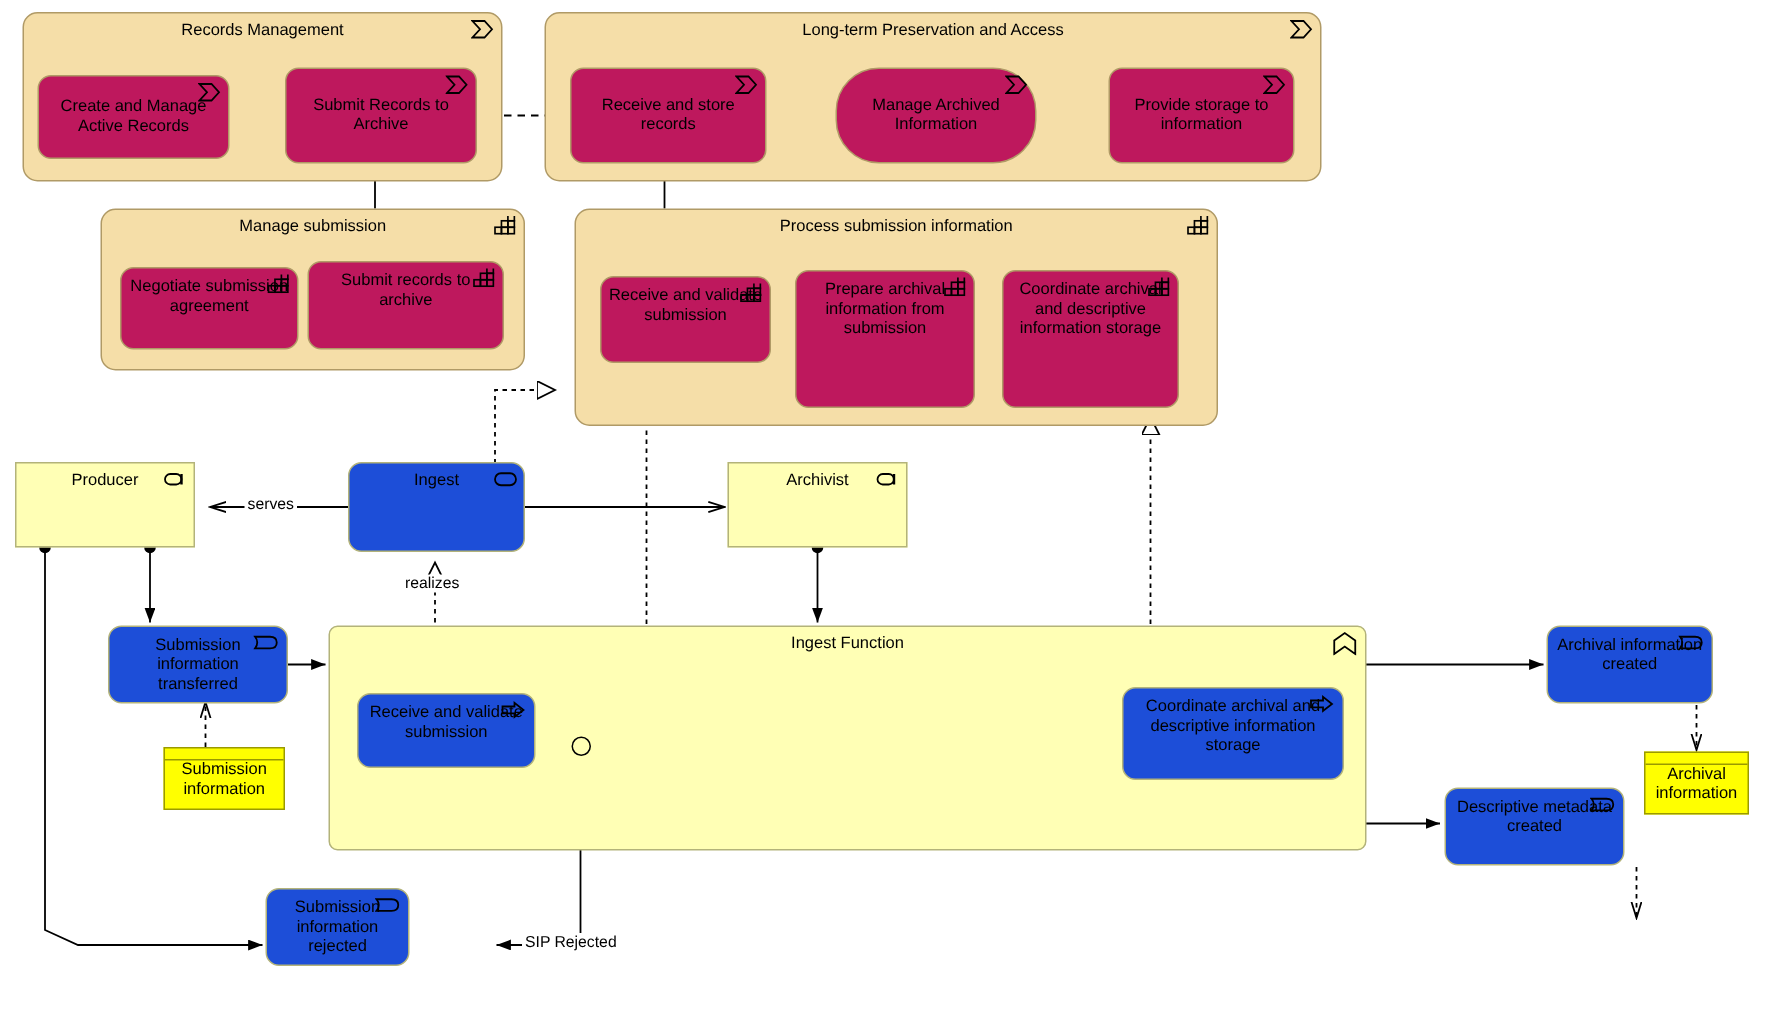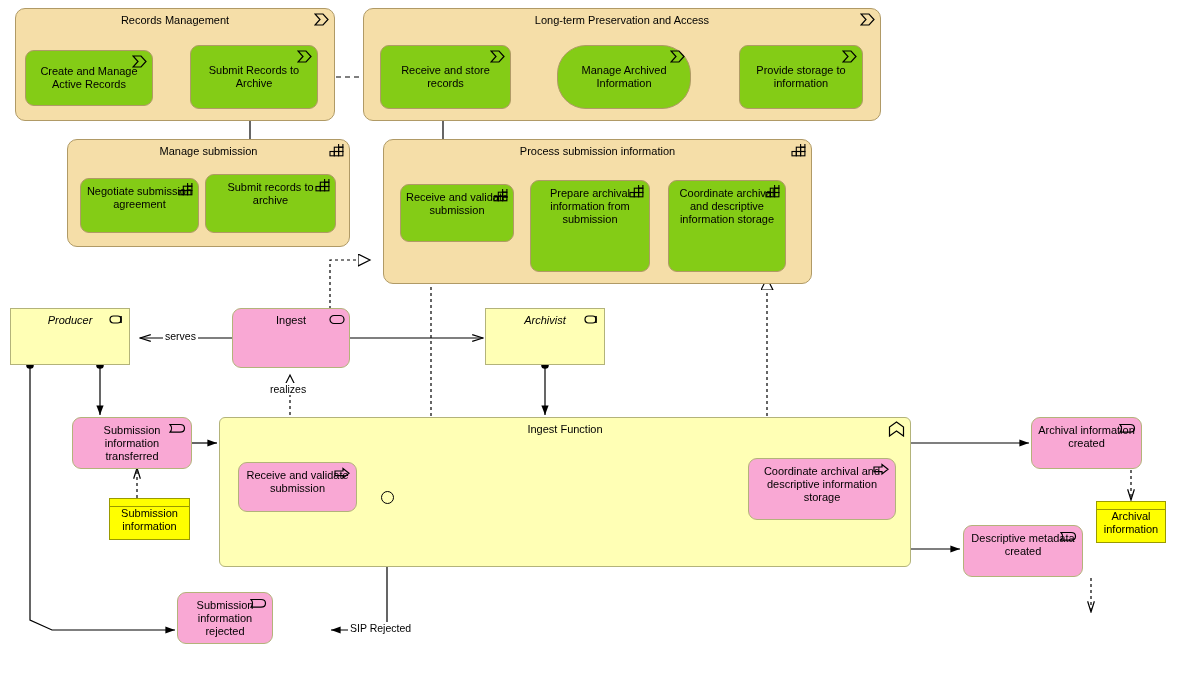--- a/index.html
+++ b/index.html
@@ -26,39 +26,38 @@
     line-height: 13px;
     color: #000000;
     text-align: center;
   }
   .group-biz {
     background: #f5dea8;
     border: 1px solid #b09a66;
     border-radius: 10px;
   }
   .sub-biz {
-    background: #84cc16;
+    background: #be185d;
     border: 1px solid #b09a66;
     border-radius: 9px;
   }
   .group-yellow {
     background: #ffffb5;
     border: 1px solid #b3b37a;
     border-radius: 6px;
   }
   .node-yellow {
-    background: #f9a8d4;
+    background: #1d4ed8;
     border: 1px solid #b3b37a;
     border-radius: 9px;
   }
   .node-yellow-sq {
     background: #ffffb5;
     border: 1px solid #b3b37a;
     border-radius: 0;
-    font-style: italic;
   }
   .obj-bright {
     background: #ffff00;
     border: 1px solid #9a9a00;
     border-radius: 0;
   }
   .obj-bright .obj-head {
     height: 8px;
     border-bottom: 1px solid #9a9a00;
     box-sizing: border-box;

